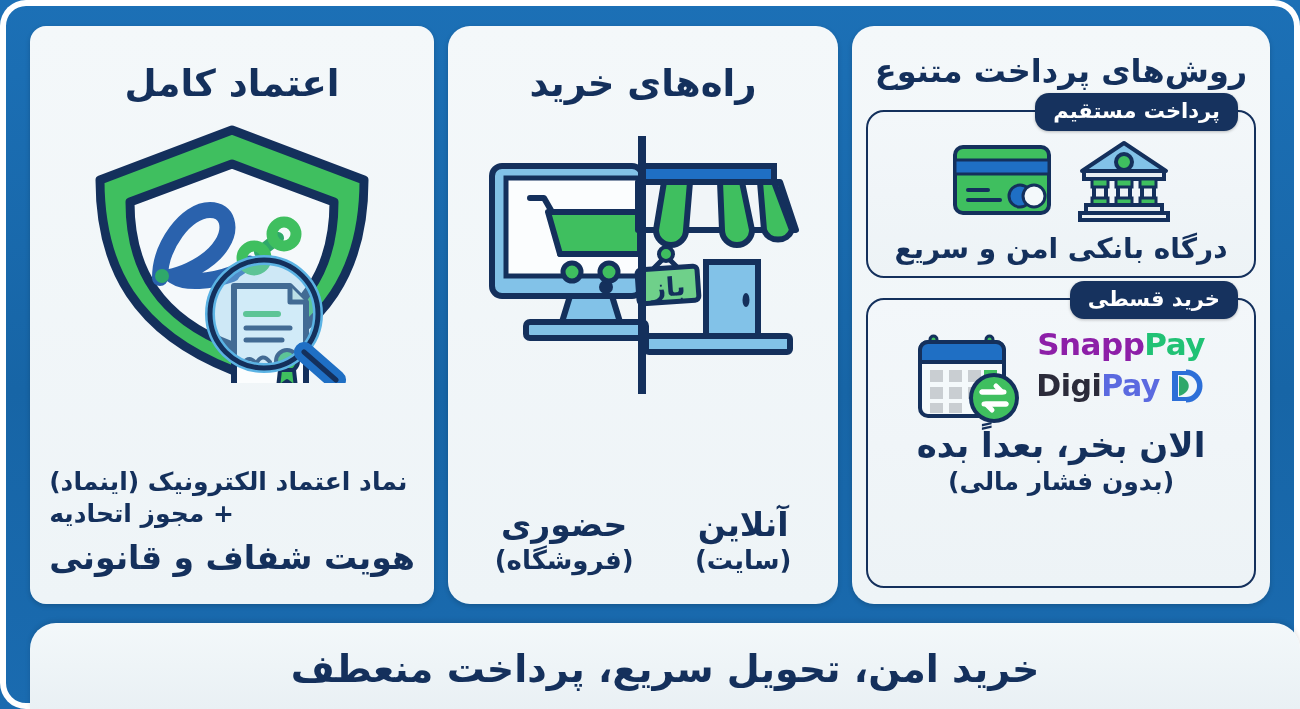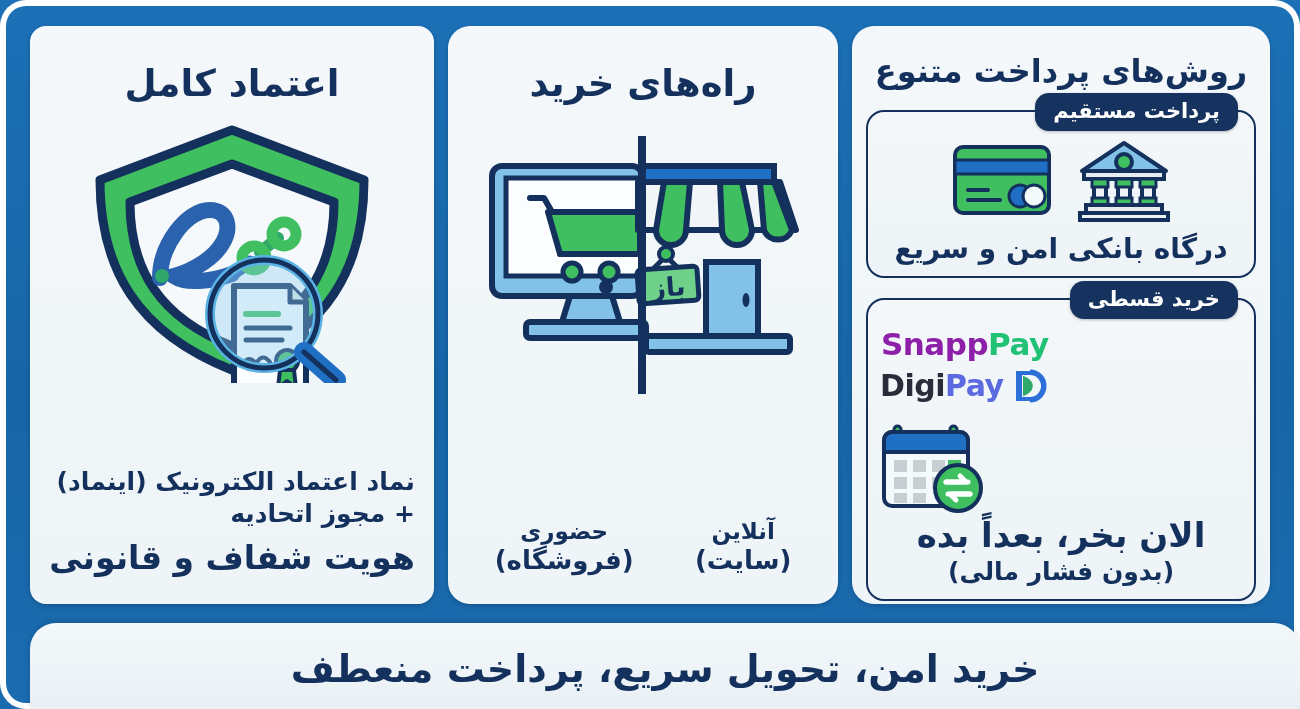--- a/index.html
+++ b/index.html
@@ -40,55 +40,55 @@
   .card-title{
     color:#14305c;font-weight:bold;letter-spacing:0;
     text-align:center;line-height:1.2;
   }
   .card-1 .card-title,.card-2 .card-title{font-size:37px;margin-top:22px;}
   .card-3 .card-title{font-size:32px;margin-top:14px;}
 
   
   .shield-wrap{margin-top:12px;position:relative;width:300px;height:265px;}
   .cap-lines{
-    margin-top:auto;text-align:right;color:#14305c;padding-bottom:16px;
+    margin-top:auto;text-align:left;color:#14305c;padding-bottom:16px;
   }
   .cap-sm{font-size:25px;font-weight:bold;line-height:1.28;}
   .cap-lg{font-size:33px;font-weight:bold;margin-top:8px;line-height:1.2;}
 
   
   .shop-wrap{margin-top:16px;width:330px;height:285px;position:relative;}
   .two-col{
     width:100%;display:flex;flex-direction:row;justify-content:space-around;
     margin-top:auto;padding-bottom:18px;
   }
   .col-item{text-align:center;color:#14305c;}
-  .col-main{font-size:23px;font-weight:bold;line-height:1.15;}
+  .col-main{font-size:33px;font-weight:bold;line-height:1.15;}
   .col-sub{font-size:26px;font-weight:bold;margin-top:2px;line-height:1.15;}
 
   
   .subbox{
     position:relative;width:100%;box-sizing:border-box;
     border:2.5px solid #14305c;border-radius:18px;
     margin-top:20px;background:linear-gradient(180deg,#f3f7fa,#edf3f6);
     display:flex;flex-direction:column;align-items:center;
   }
   .sb-1{padding:26px 12px 10px;}
-  .sb-2{padding:26px 12px 12px;flex:1;margin-bottom:6px;}
+  .sb-2{padding:26px 12px 0;flex:1;margin-bottom:6px;}
   .badge{
     position:absolute;top:-19px;right:16px;
     background:#16325e;color:#ffffff;border-radius:14px;
     padding:6px 18px 8px;font-size:21px;font-weight:bold;
     white-space:nowrap;box-shadow:0 1px 3px rgba(0,0,0,.25);
   }
   .pay-icons{display:flex;flex-direction:row;align-items:center;gap:26px;justify-content:center;}
   .sb-caption{
     color:#14305c;font-size:28px;font-weight:bold;margin-top:10px;text-align:center;line-height:1.2;
   }
-  .inst-top{display:flex;flex-direction:column;align-items:flex-end;gap:10px;width:100%;justify-content:center;}
+  .inst-top{display:flex;align-items:flex-start;gap:10px;width:100%;justify-content:center;}
   .logos{display:flex;flex-direction:column;gap:4px;align-items:center;}
   .logo-snapp{font-size:31px;font-weight:bold;letter-spacing:-.5px;font-family:"DejaVu Sans",sans-serif;}
   .logo-snapp .s1{color:#8d1fa8;}
   .logo-snapp .s2{color:#21c275;}
   .logo-digi{display:flex;align-items:center;gap:6px;}
   .logo-digi .txt{font-size:30px;font-weight:bold;letter-spacing:-.5px;}
   .logo-digi .d1{color:#2b2b3a;}
   .logo-digi .d2{color:#5b6ae0;}
   .inst-cap{color:#14305c;text-align:center;}
   .inst-cap .big{font-size:34px;font-weight:bold;line-height:1.15;}

